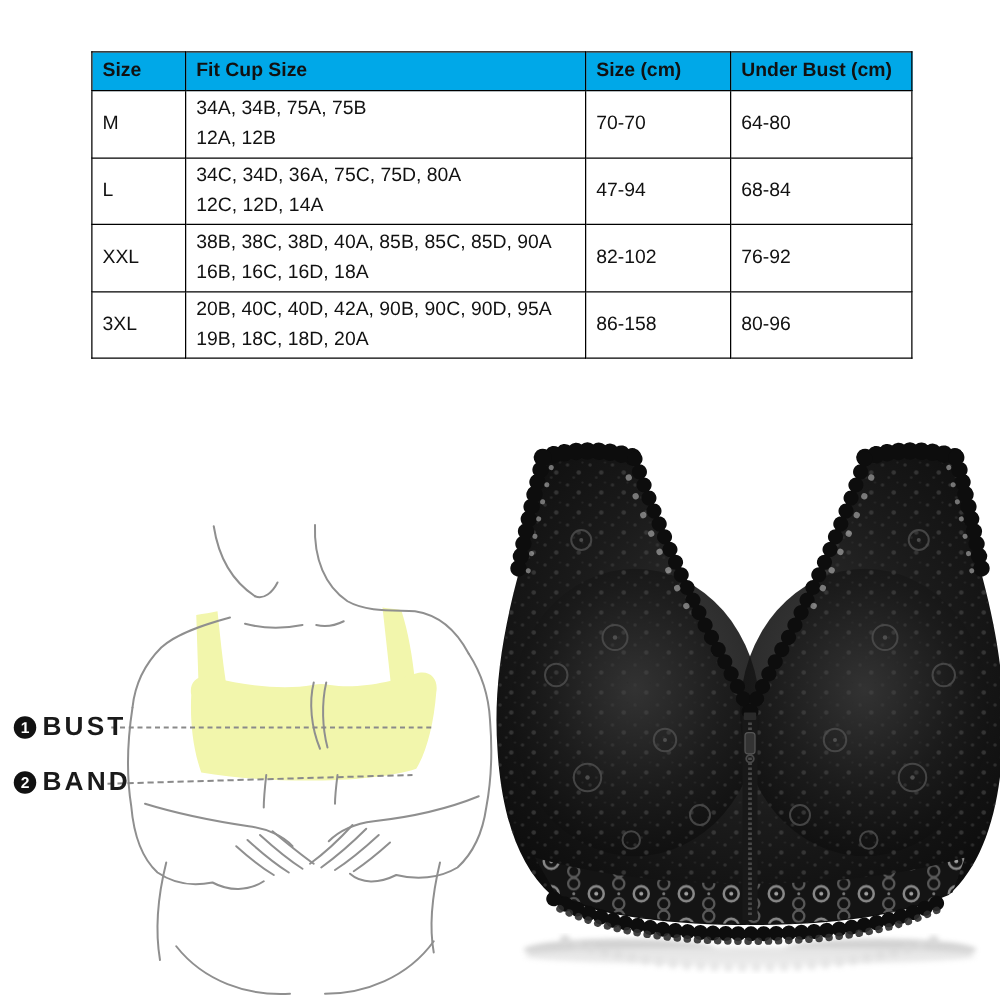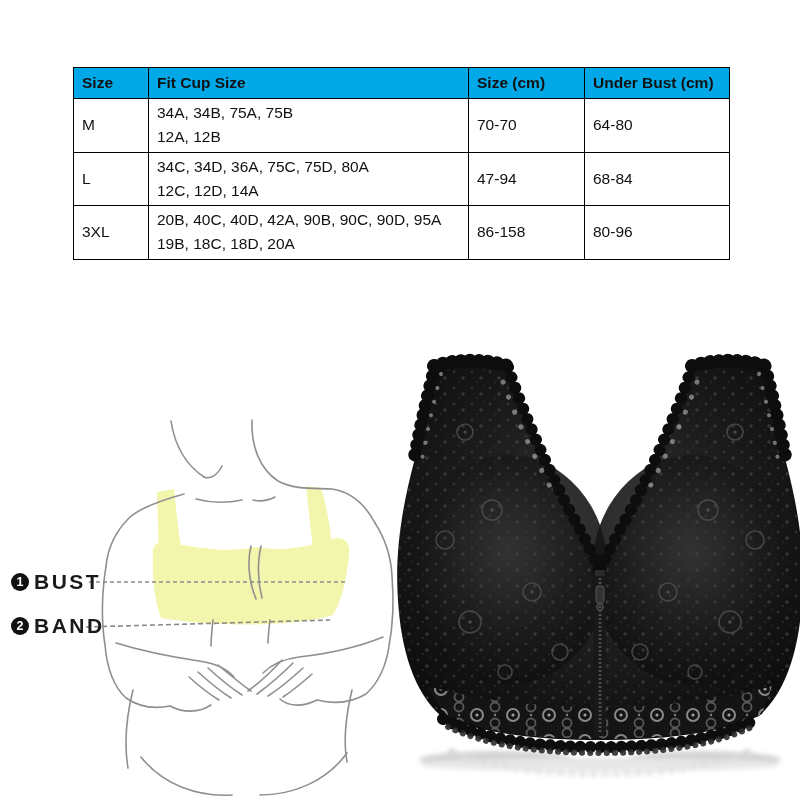--- a/index.html
+++ b/index.html
@@ -9,21 +9,20 @@
     font-family:"Liberation Sans", sans-serif;
     -webkit-font-smoothing:antialiased;
   }
   .abs{position:absolute;}
 
   
   .chart-wrap{left:73px;top:41px;}
   table.size-chart{
     border-collapse:collapse;table-layout:fixed;
     width:656px;
-    margin-top:26px;
   }
   table.size-chart th, table.size-chart td{
     border:1.6px solid #000;
     padding:0 0 0 8px;
     color:#111;
     vertical-align:middle;
     text-align:left;
     background:#fff;
   }
   table.size-chart th{
@@ -90,20 +89,29 @@
         <td>64-80</td>
       </tr>
       <tr>
         <td>L</td>
         <td class="cups-cell">
           <div>34C, 34D, 36A, 75C, 75D, 80A</div>
           <div>12C, 12D, 14A</div>
         </td>
         <td>47-94</td>
         <td>68-84</td>
+      </tr>
+      <tr>
+        <td>XXL</td>
+        <td class="cups-cell">
+          <div>38B, 38C, 38D, 40A, 85B, 85C, 85D, 90A</div>
+          <div>16B, 16C, 16D, 18A</div>
+        </td>
+        <td>82-102</td>
+        <td>76-92</td>
       </tr>
       <tr>
         <td>3XL</td>
         <td class="cups-cell">
           <div>20B, 40C, 40D, 42A, 90B, 90C, 90D, 95A</div>
           <div>19B, 18C, 18D, 20A</div>
         </td>
         <td>86-158</td>
         <td>80-96</td>
       </tr>

